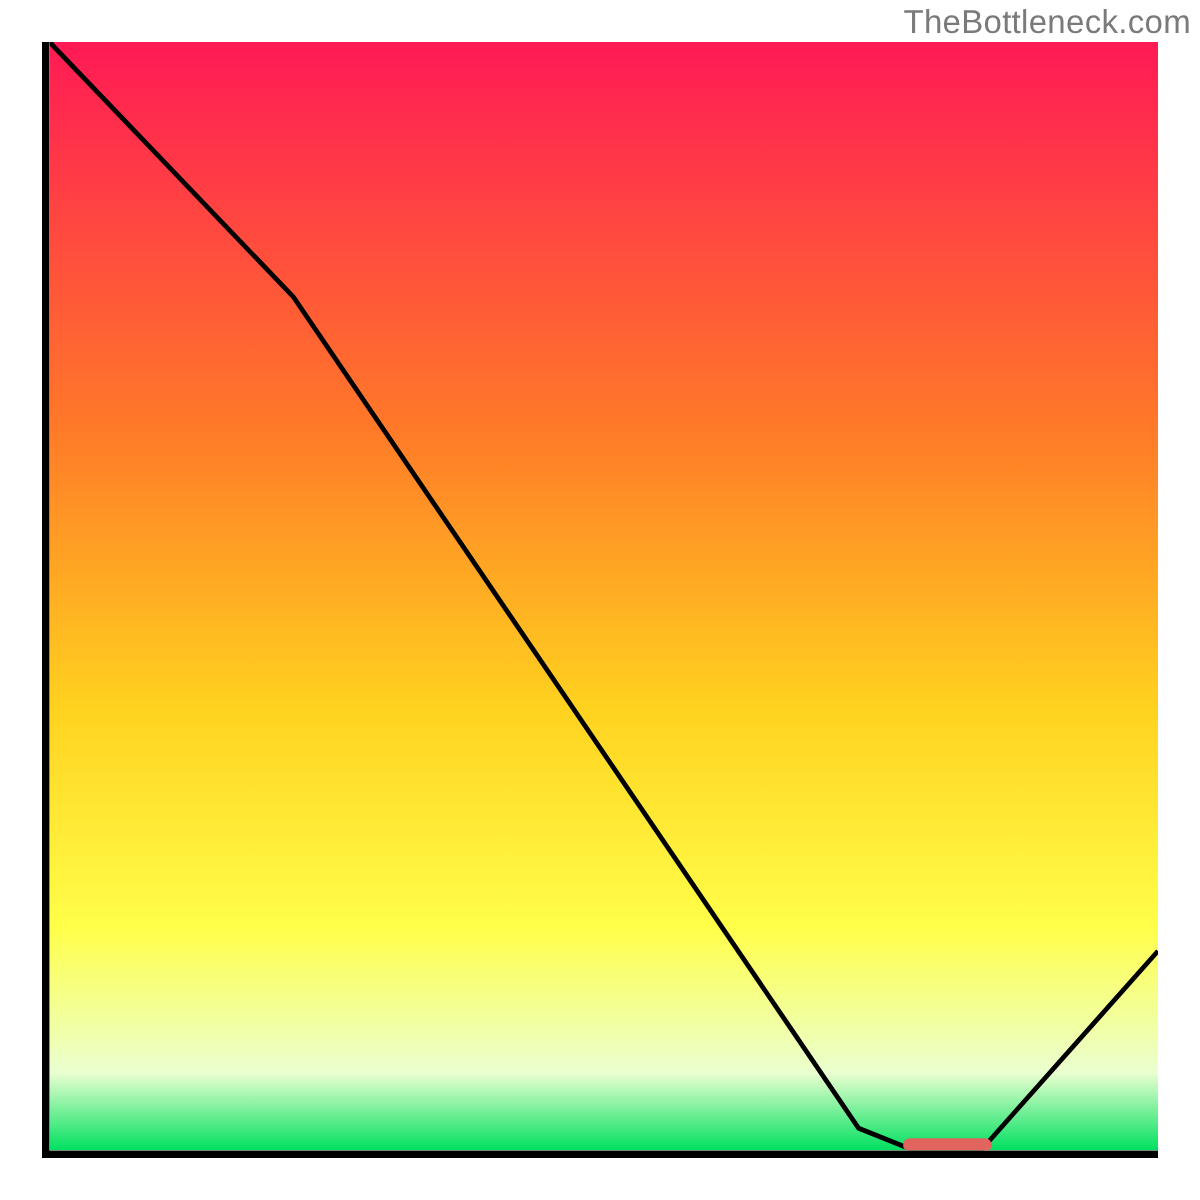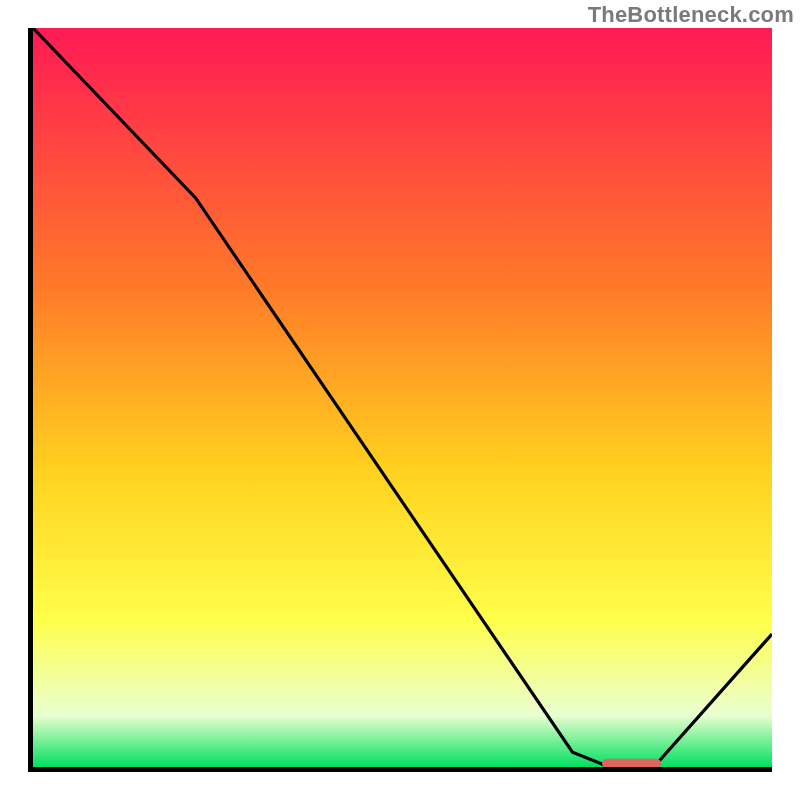--- a/index.html
+++ b/index.html
@@ -13,21 +13,21 @@
   .canvas {
     position: relative;
     width: 800px;
     height: 800px;
   }
   .watermark {
     position: absolute;
     top: 2px;
     right: 6px;
     font-size: 22px;
-    font-weight: bold;
+    font-weight: normal;
     color: #7a7a7a;
     letter-spacing: 0.2px;
     user-select: none;
   }
   .plot-frame {
     position: absolute;
     left: 28px;
     top: 28px;
     width: 744px;
     height: 744px;

